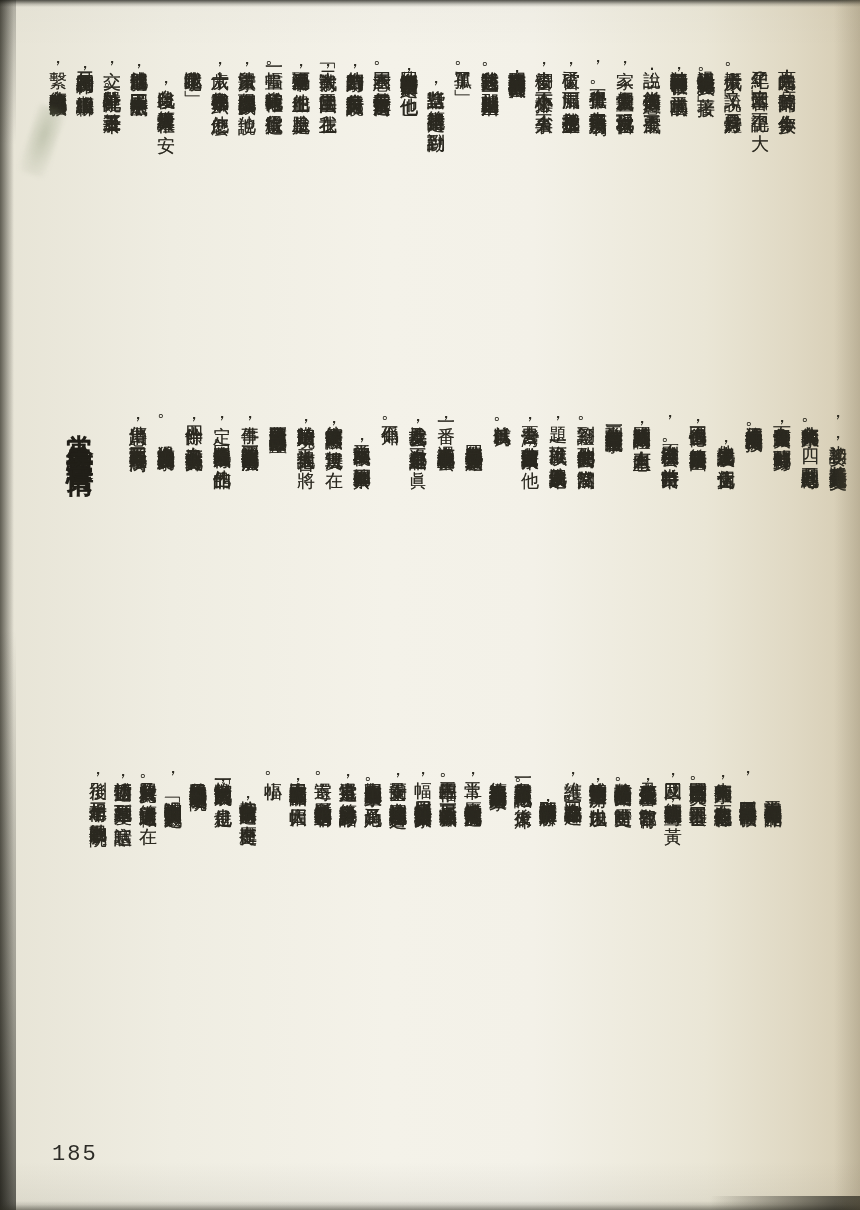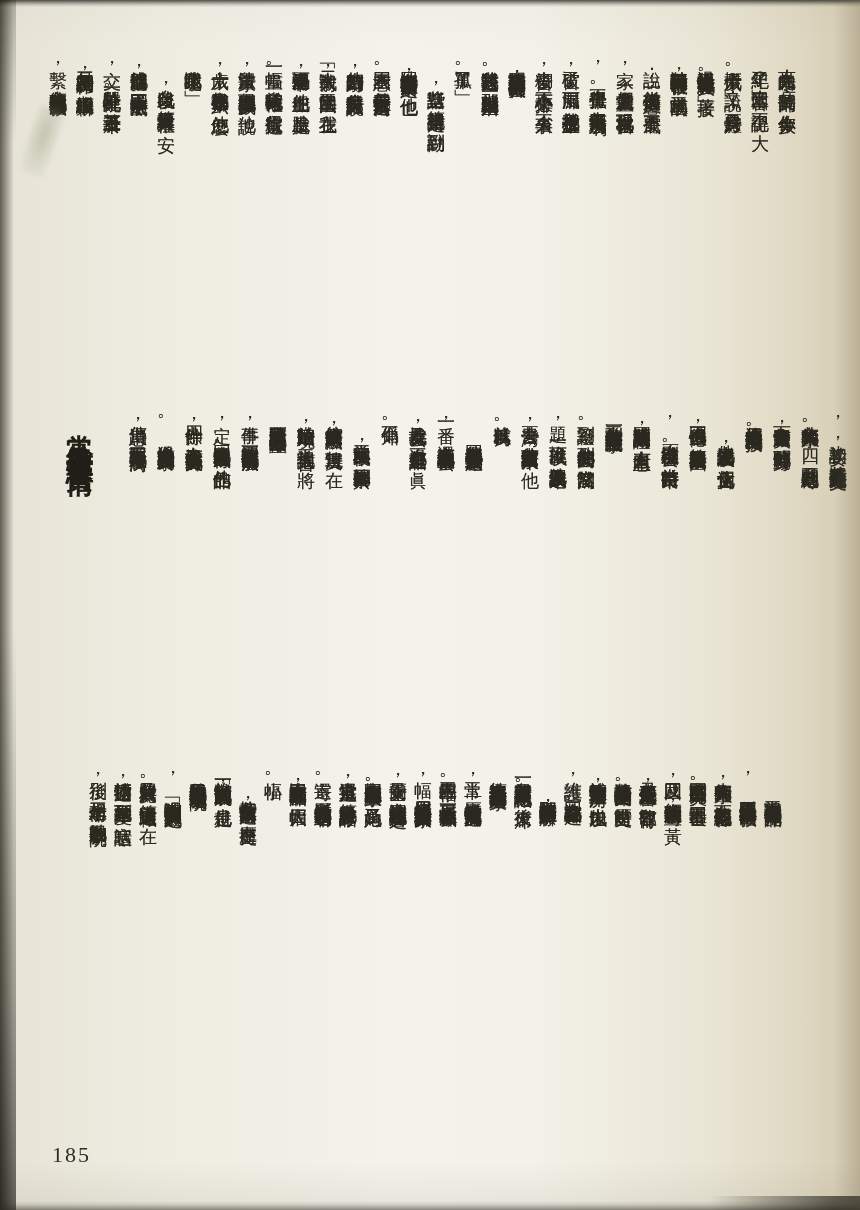--- a/index.html
+++ b/index.html
@@ -36,21 +36,21 @@
   #section-title{
     position:absolute;left:62px;top:413px;
     writing-mode:vertical-rl;text-orientation:mixed;
     font-size:27px;font-weight:bold;letter-spacing:5px;
     color:#211f18;text-shadow:0 0 .6px rgba(33,31,24,.7);
     white-space:nowrap;
   }
   
   #page-number{
     position:absolute;left:52px;top:1142px;
-    font-family:Liberation Serif, serif;
+    font-family:Liberation Mono, monospace;
     font-size:22px;letter-spacing:2px;color:#2c2b26;
   }
   
   .edge{position:absolute;pointer-events:none;}
   #edge-left{
     left:0;top:0;width:14px;height:1210px;
     background:linear-gradient(to right, rgba(72,70,60,0.85), rgba(72,70,60,0.38) 55%, rgba(72,70,60,0));
   }
   #edge-left-shade{
     left:0;top:0;width:16px;height:1210px;

